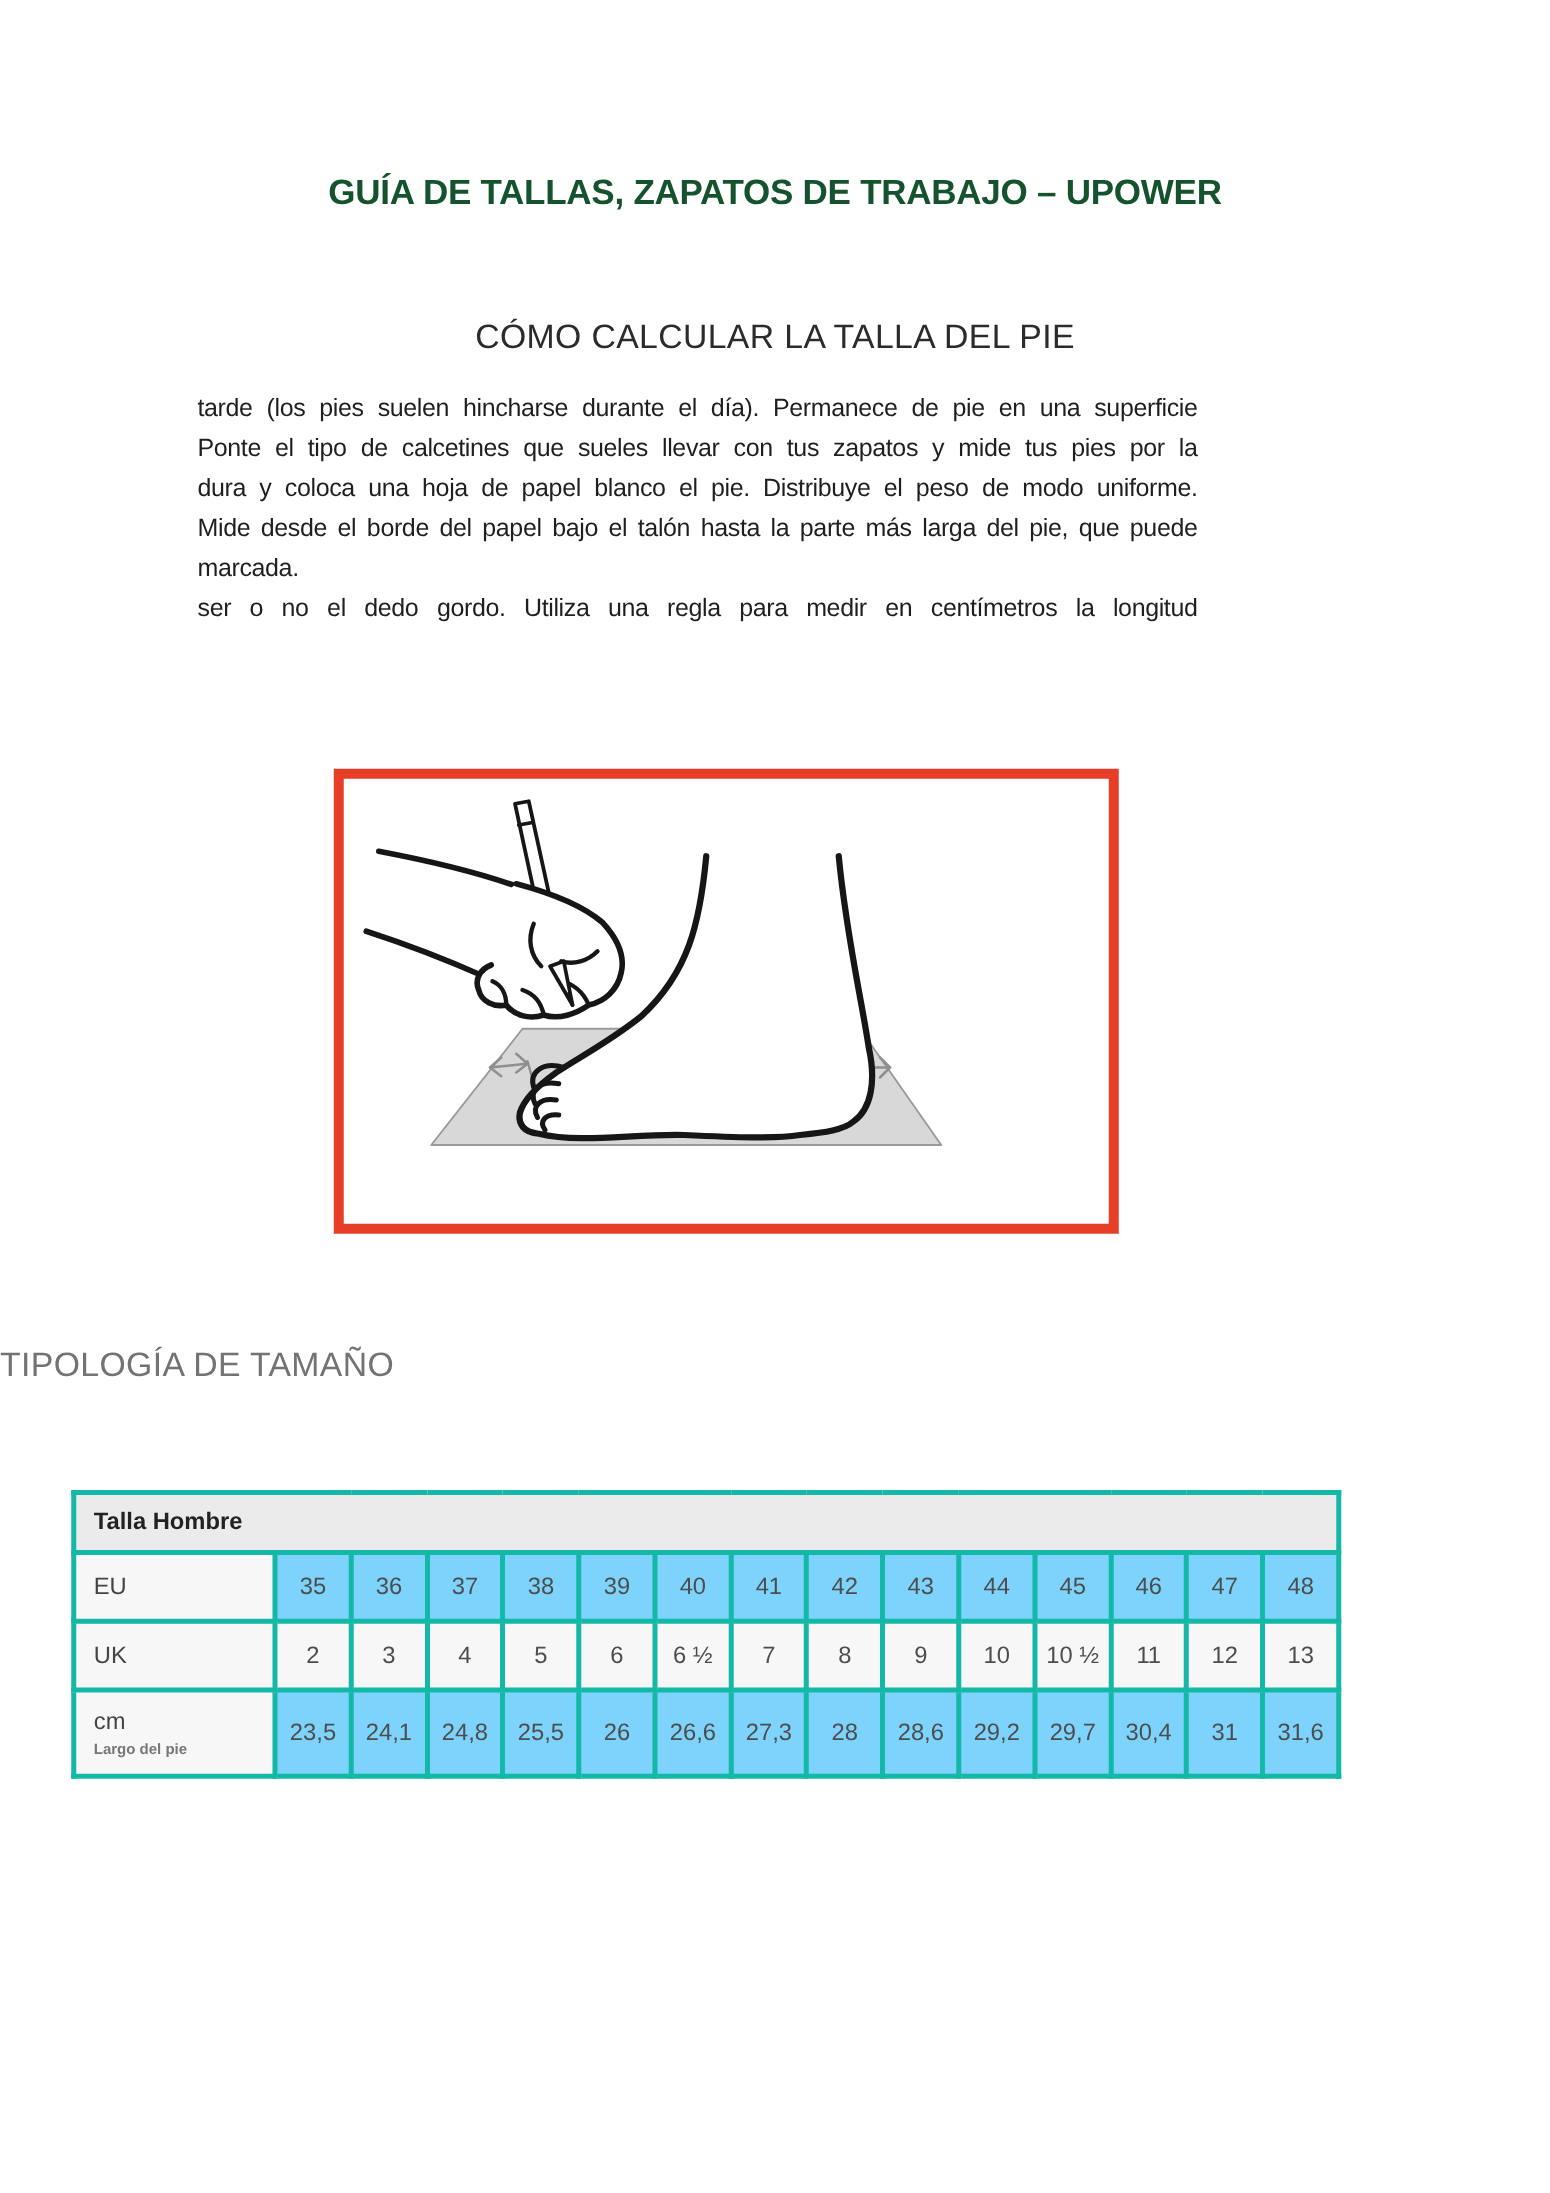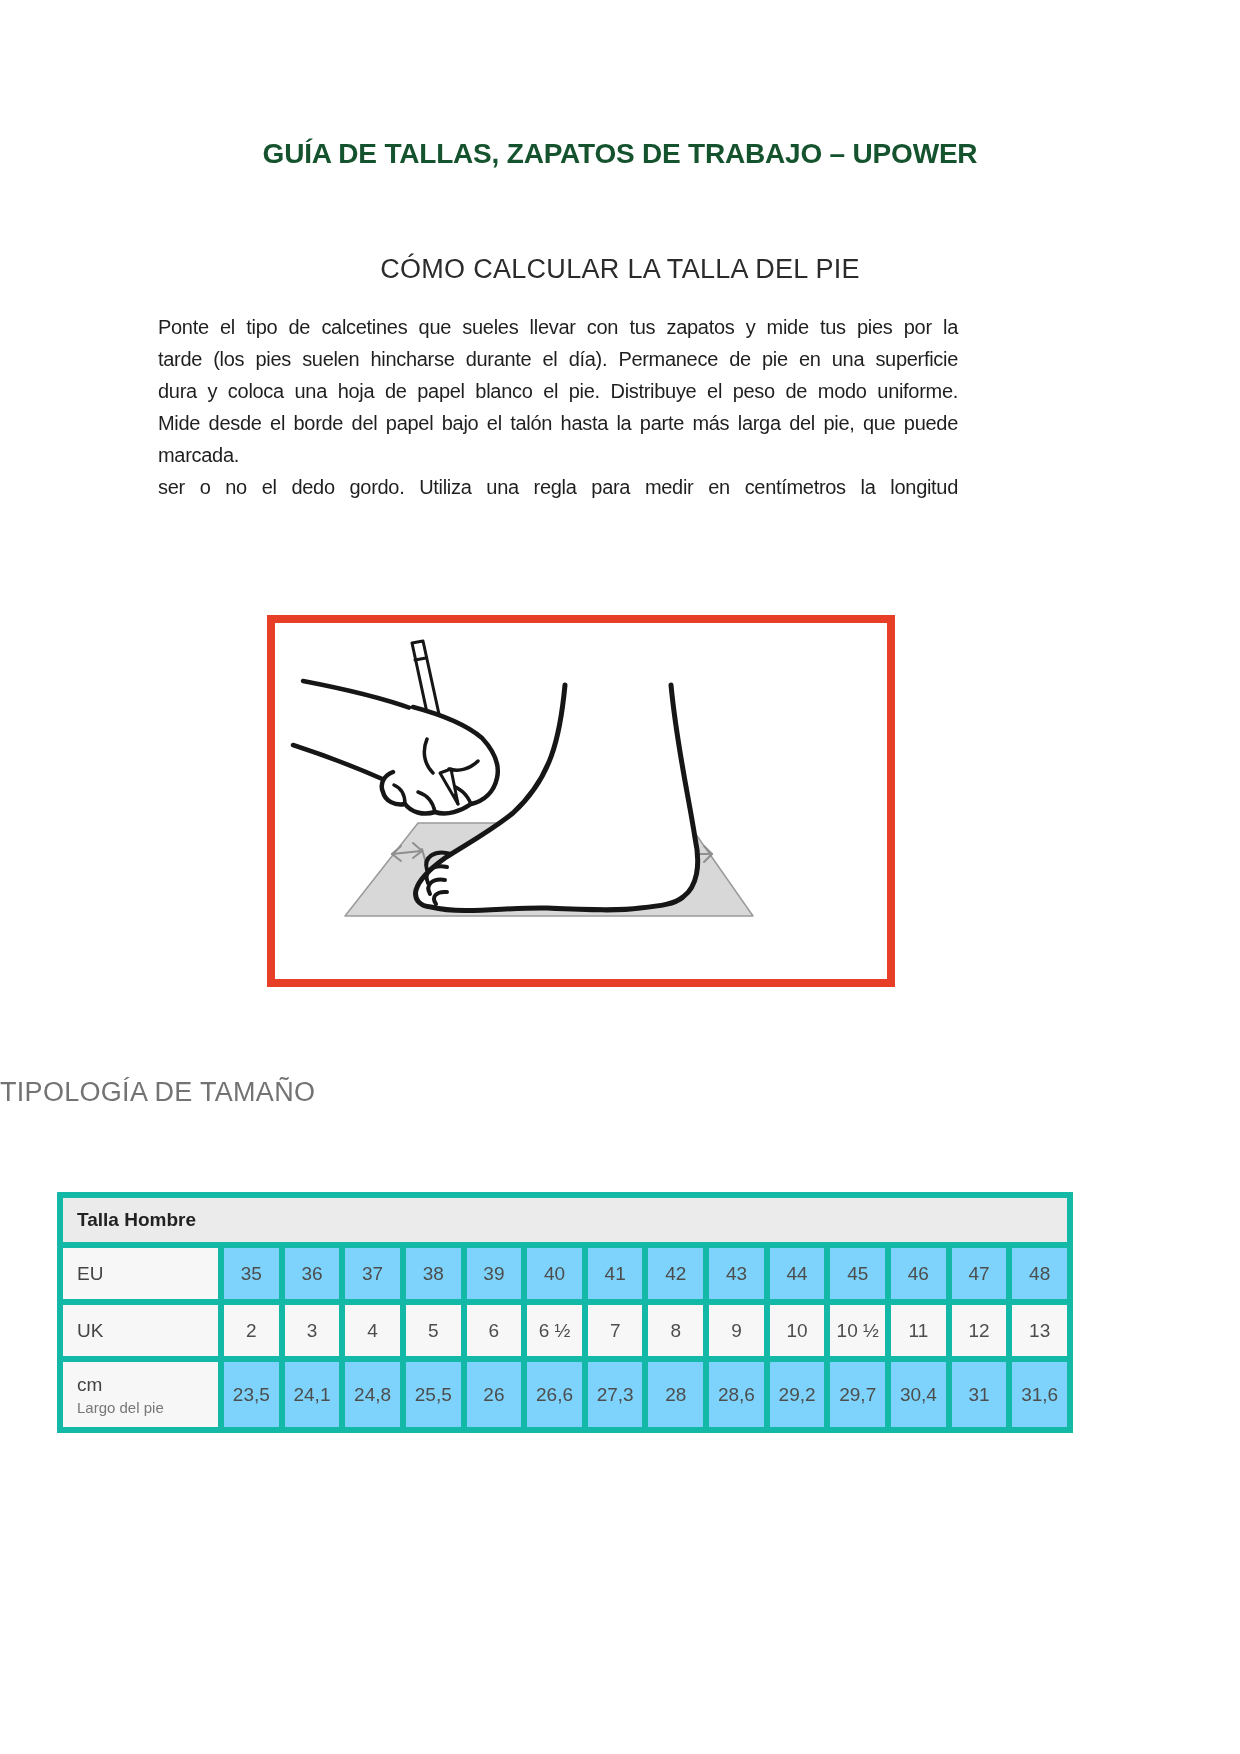--- a/index.html
+++ b/index.html
@@ -29,45 +29,45 @@
 
   h2.subhead2{
     margin:90px 0 16px 0;text-align:left;font-size:27px;font-weight:400;
     color:#737373;letter-spacing:0.3px;
   }
 
   table.size-table{
     margin:84px 0 0 57px;width:1016px;border-collapse:collapse;table-layout:fixed;
     font-size:19px;color:#4d4d4d;
   }
-  table.size-table th,table.size-table td{border:6px solid #14b8a6;}
+  table.size-table th,table.size-table td{border:4px solid #14b8a6;}
   table.size-table thead th{
     background:#ebebeb;text-align:left;padding:11px 14px;height:22px;
     font-weight:700;color:#222;font-size:19px;
   }
   table.size-table tbody th{
     background:#f7f7f7;text-align:left;font-weight:400;padding:6px 14px;color:#444;
   }
   table.size-table tbody td{text-align:center;height:49px;background:#7dd3fc;}
   table.size-table tbody tr.stripe td{background:#f7f7f7;}
   table.size-table tbody tr.rowcm td{height:63px;}
-  .sublbl{font-size:15px;color:#777;margin-top:3px;}
+  .sublbl{font-size:12px;color:#777;margin-top:3px;font-weight:bold;}
 </style>
 </head>
 <body>
 
 <div class="page">
 
   <h1 class="title">GUÍA DE TALLAS, ZAPATOS DE TRABAJO – UPOWER</h1>
 
   <h2 class="subhead">CÓMO CALCULAR LA TALLA DEL PIE</h2>
 
   <div class="para">
+    <div class="pline">tarde (los pies suelen hincharse durante el día). Permanece de pie en una superficie</div>
     <div class="pline">Ponte el tipo de calcetines que sueles llevar con tus zapatos y mide tus pies por la</div>
-    <div class="pline">tarde (los pies suelen hincharse durante el día). Permanece de pie en una superficie</div>
     <div class="pline">dura y coloca una hoja de papel blanco el pie. Distribuye el peso de modo uniforme.</div>
     <div class="pline">Mide desde el borde del papel bajo el talón hasta la parte más larga del pie, que puede</div>
     <div class="pline last">marcada.</div>
     <div class="pline">ser o no el dedo gordo. Utiliza una regla para medir en centímetros la longitud</div>
   </div>
 
   <div class="figure">
     <svg width="612" height="356" viewBox="0 0 612 356">
       <g stroke-linecap="round" stroke-linejoin="round" fill="none">
 

